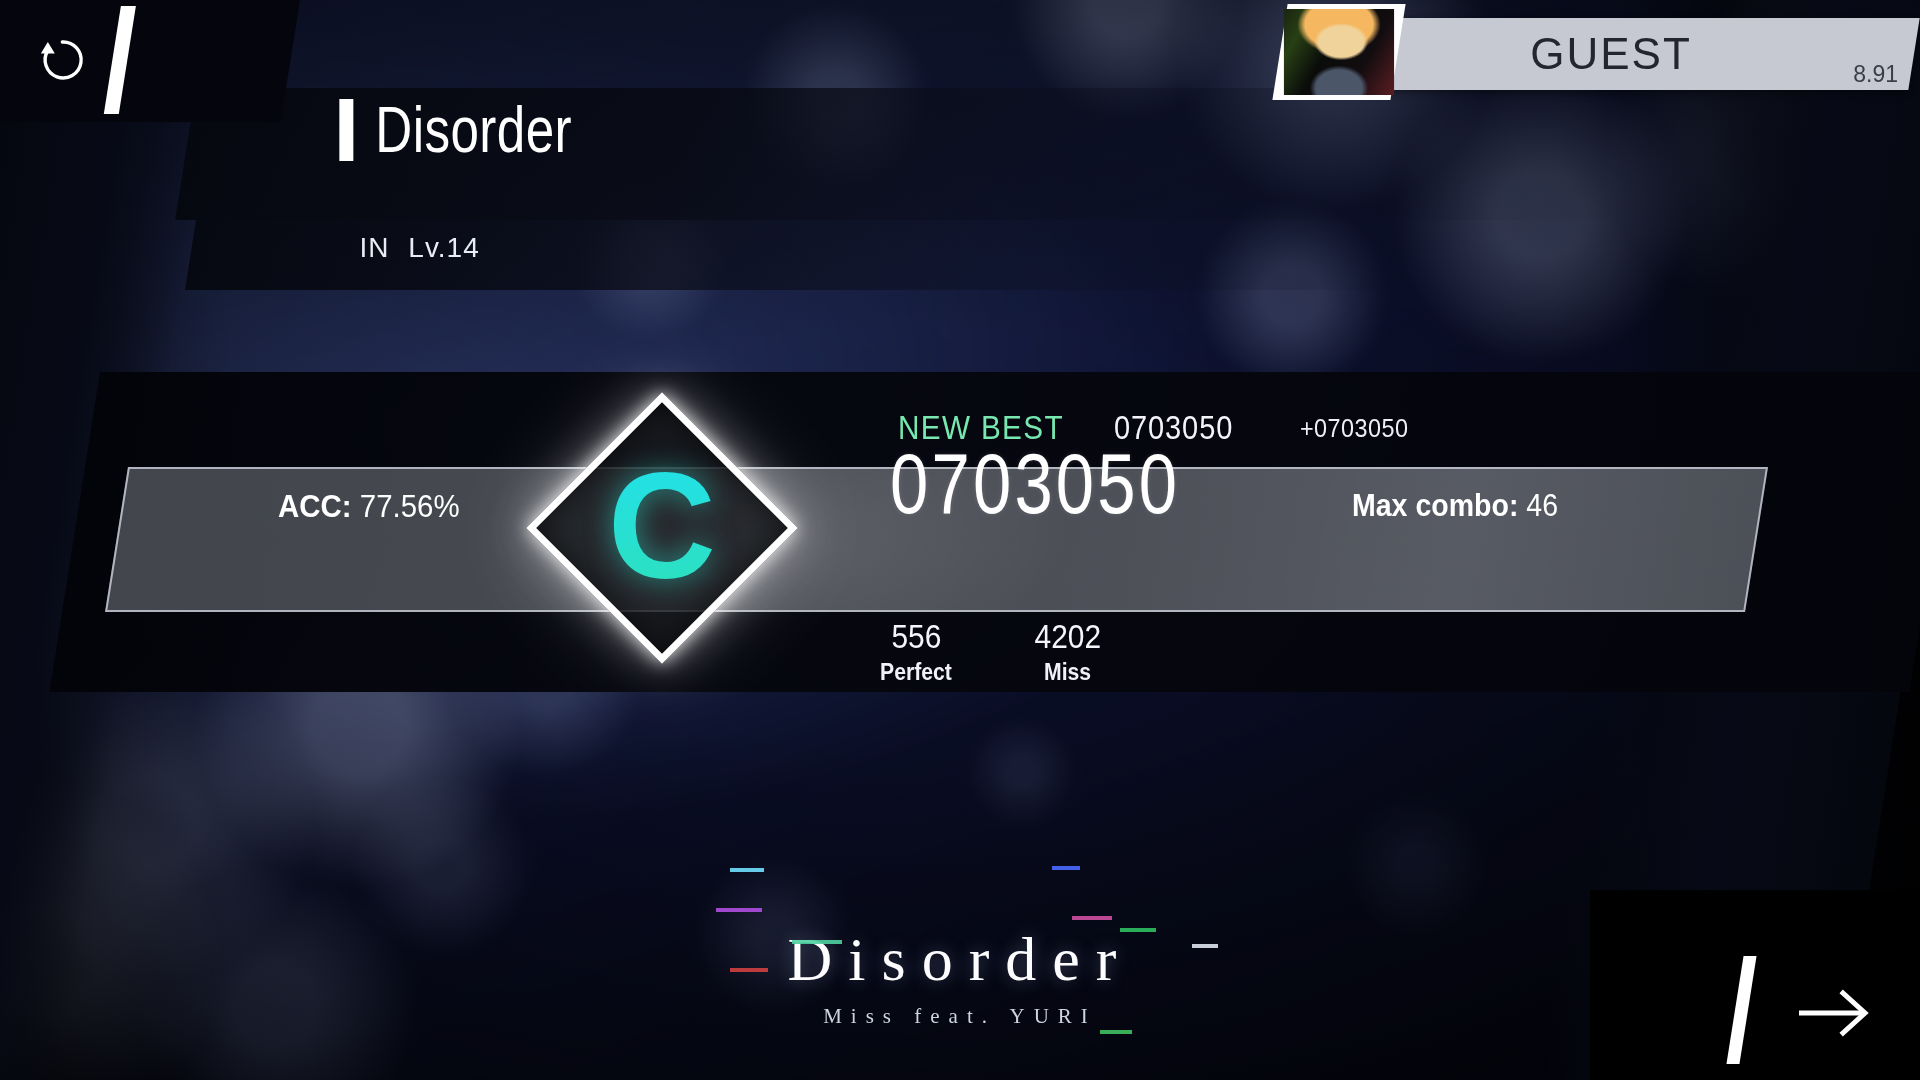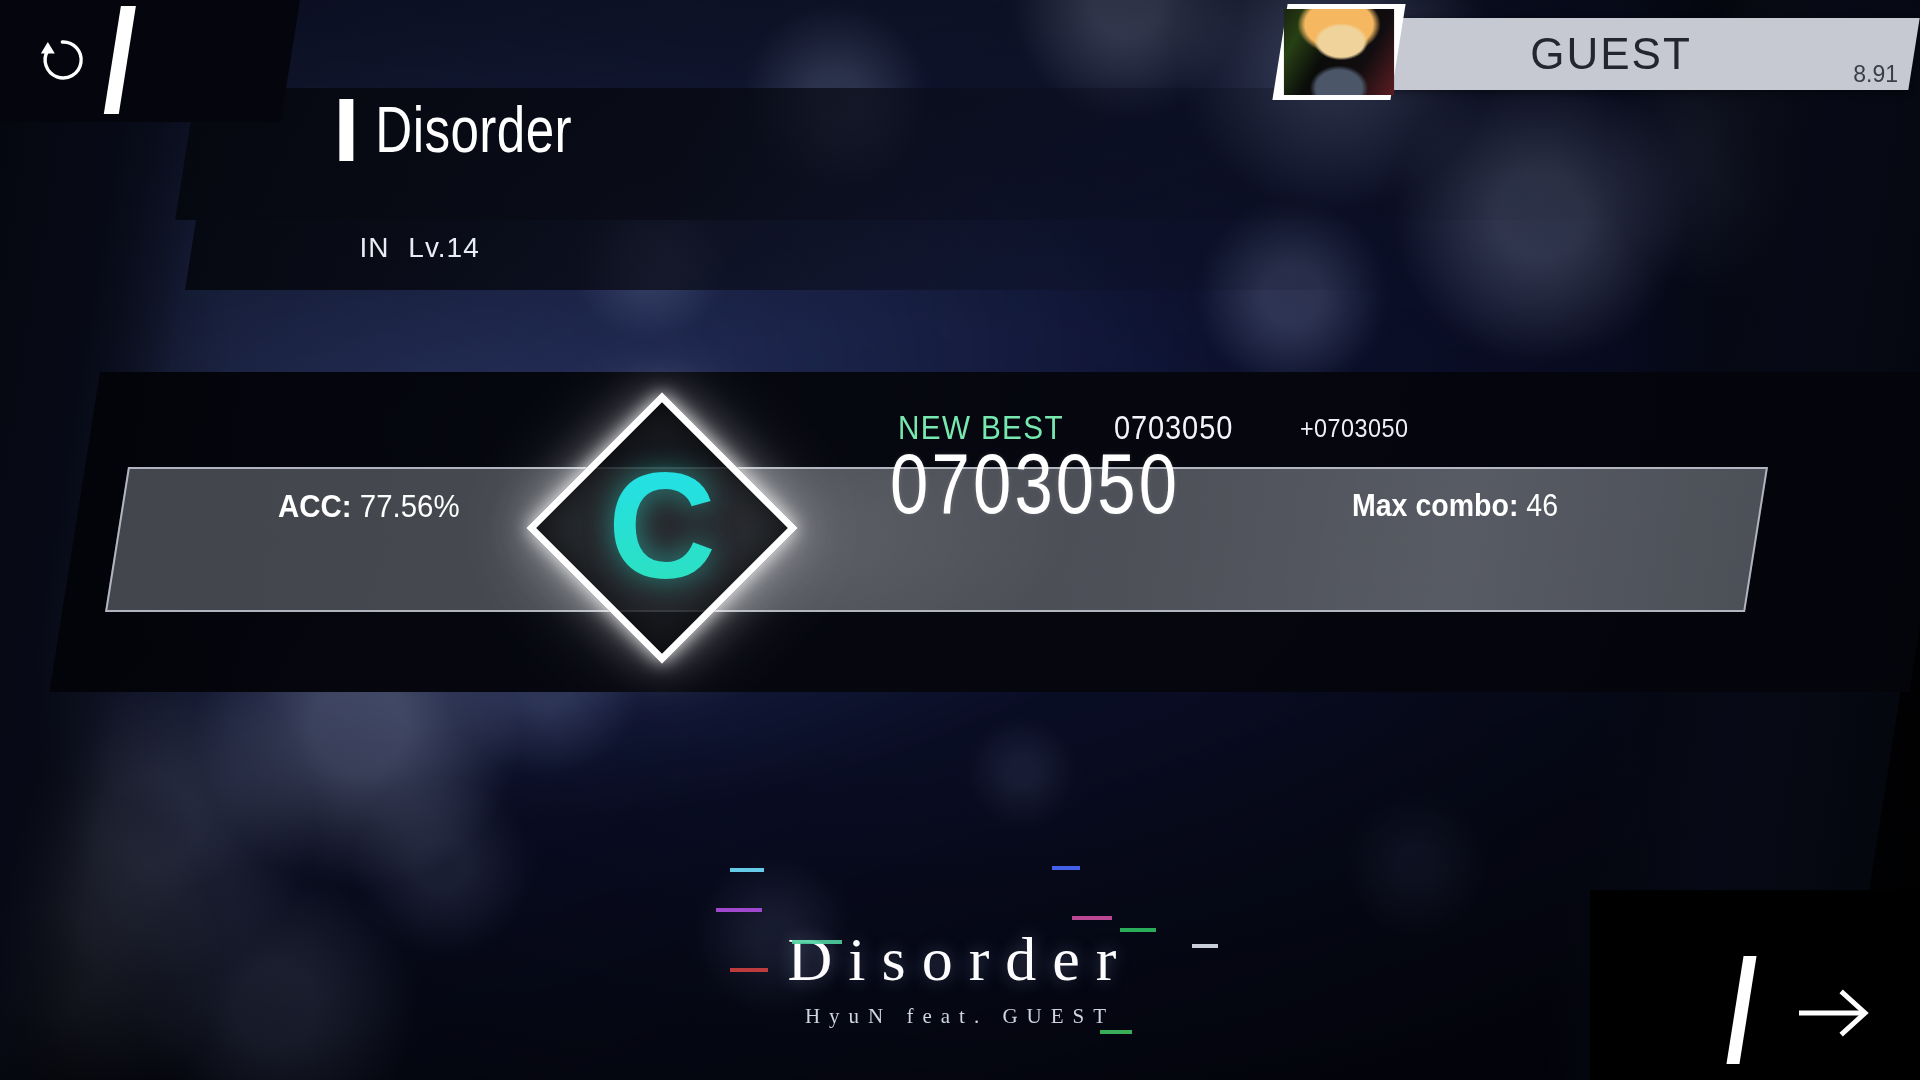--- a/index.html
+++ b/index.html
@@ -379,20 +379,28 @@
       <span>77.56%</span>
     </div>
     <div class="big-score">0703050</div>
     <div class="maxcombo">
       <b>Max combo:</b>
       <span>46</span>
     </div>
   </div>
 
   <div class="judgements">
+    <div class="jcell">
+      <div><span class="jval">556</span></div>
+      <div><span class="jname">Perfect</span></div>
+    </div>
+    <div class="jcell">
+      <div><span class="jval">4202</span></div>
+      <div><span class="jname">Miss</span></div>
+    </div>
   </div>
 
   <div class="rank">
     <div class="rank-shape">
       <div class="diamond"></div>
       <div class="rank-letter">C</div>
     </div>
   </div>
 
   <div class="glitch" style="left:730px; top:868px; width:34px; background:#6fe0ff;"></div>
@@ -400,21 +408,21 @@
   <div class="glitch" style="left:792px; top:940px; width:50px; background:#4fd0a0;"></div>
   <div class="glitch" style="left:1052px; top:866px; width:28px; background:#4a6aff;"></div>
   <div class="glitch" style="left:1120px; top:928px; width:36px; background:#2fc060;"></div>
   <div class="glitch" style="left:1192px; top:944px; width:26px; background:#e0e4ee;"></div>
   <div class="glitch" style="left:1072px; top:916px; width:40px; background:#d04fa0;"></div>
   <div class="glitch" style="left:730px; top:968px; width:38px; background:#d04040;"></div>
   <div class="glitch" style="left:1100px; top:1030px; width:32px; background:#3fc060;"></div>
 
   <div class="credits">
     <div class="credit-title">Disorder</div>
-    <div class="credit-artist">HyuN feat. GUEST</div>
+    <div class="credit-artist">Miss feat. YURI</div>
   </div>
 
   <div class="next-zone">
     <div class="slash-bottom"></div>
     <div class="next-arrow">
       <svg width="80" height="54" viewBox="0 0 80 54">
         <line x1="4" y1="27" x2="70" y2="27" stroke="#fff" stroke-width="5"></line>
         <polyline points="48,7 70,27 48,47" fill="none" stroke="#fff" stroke-width="5" stroke-linecap="square" stroke-linejoin="miter"></polyline>
       </svg>
     </div>

